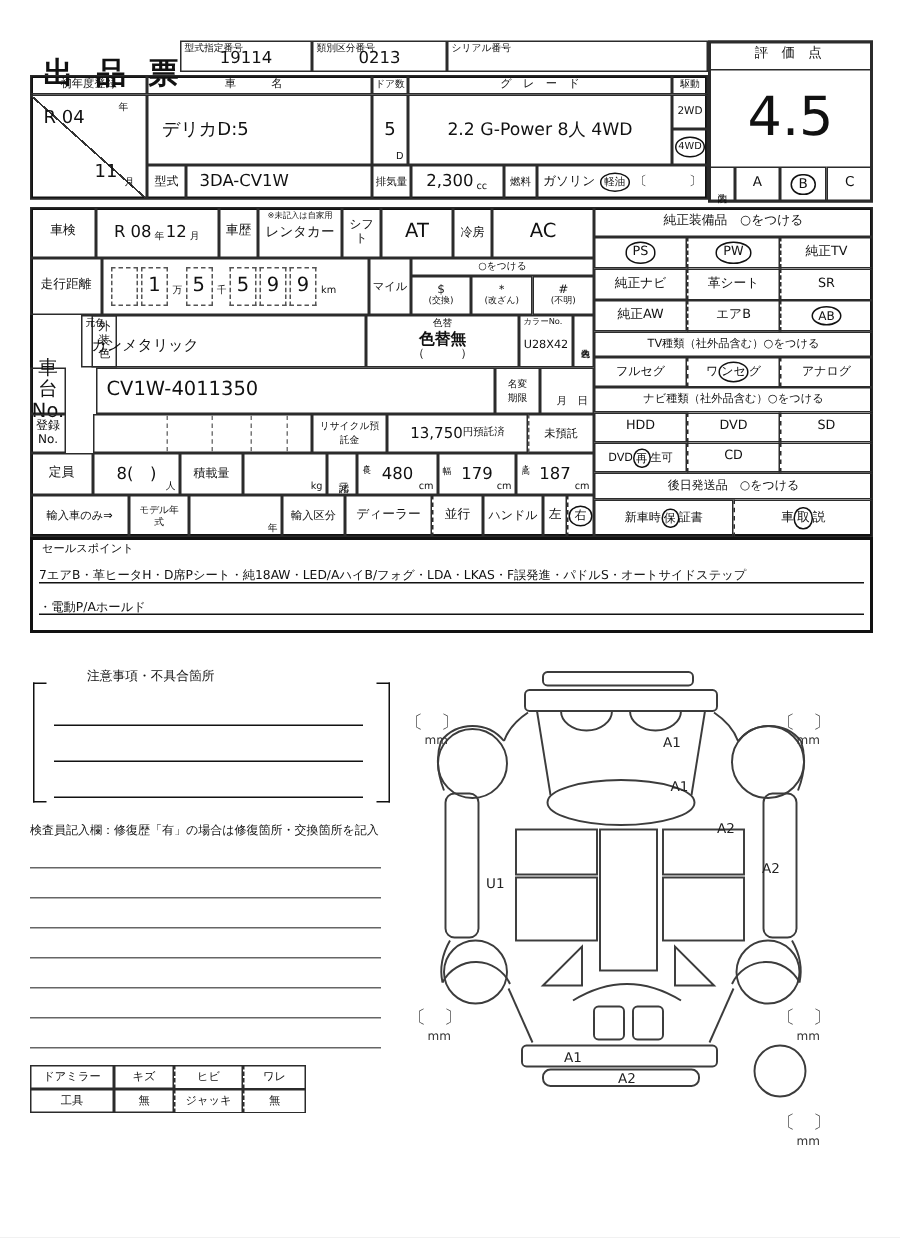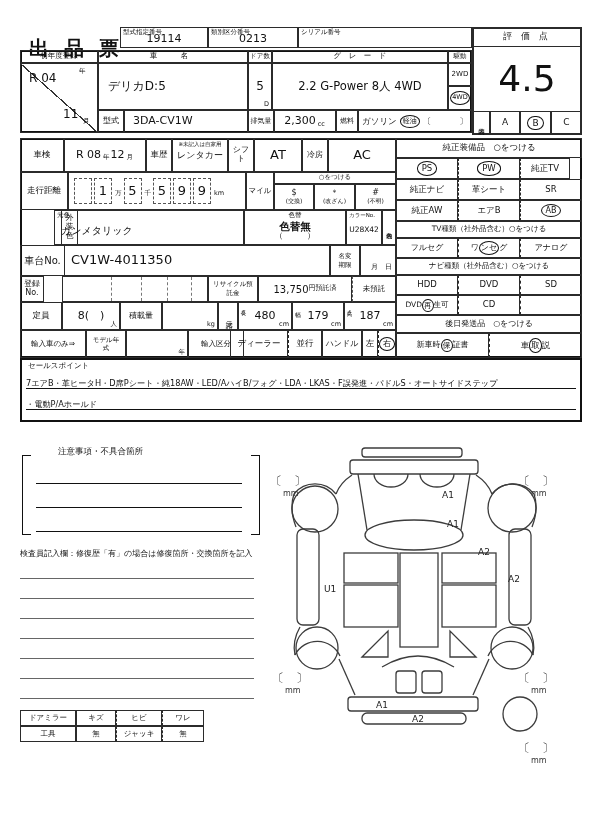--- a/index.html
+++ b/index.html
@@ -155,21 +155,21 @@
     <span style="font-size:8px;">（　　　）</span>
   </div>
   <div class="c" style="left:346px;top:210px;width:36px;height:35px;">
     <span class="tl" style="font-size:5.5px;">カラーNo.</span>
     <span style="font-size:7.5px;margin-top:6px;">U28X42</span>
   </div>
   <div class="c" style="left:382px;top:210px;width:14px;height:35px;font-size:6px;">
     <span class="vert">内装色</span>
   </div>
 
-  <div class="c" style="left:20px;top:245px;width:45px;height:31px;font-size:10px;">車台No.</div>
+  <div class="c" style="left:20px;top:245px;width:24px;height:31px;font-size:13px;">車台No.</div>
   <div class="c" style="left:64px;top:245px;width:266px;height:31px;font-size:13px;justify-content:flex-start;padding-left:6px;">CV1W-4011350</div>
   <div class="c" style="left:330px;top:245px;width:30px;height:31px;font-size:6.5px;line-height:1.3;">
     <span class="vert" style="text-orientation:mixed;writing-mode:horizontal-tb;display:inline-block;width:16px;word-break:break-all;">名変期限</span>
   </div>
   <div class="c" style="left:360px;top:245px;width:36px;height:31px;font-size:7px;align-items:flex-end;justify-content:flex-end;padding:0 3px 3px 0;">月　日</div>
 
   <div class="c" style="left:20px;top:276px;width:24px;height:26px;font-size:8px;">登録No.</div>
   <div class="c" style="left:62px;top:276px;width:146px;height:26px;">
     <span class="vline" style="left:48px;"></span>
     <span class="vline" style="left:78px;"></span>
@@ -209,38 +209,38 @@
     <span class="vert" style="font-size:5.5px;position:absolute;left:2px;top:3px;">高さ</span>
     <span style="font-size:11px;">187</span>
     <span class="br">cm</span>
   </div>
 
   <div class="c" style="left:20px;top:330px;width:66px;height:28px;font-size:7.5px;">輸入車のみ⇒</div>
   <div class="c" style="left:86px;top:330px;width:40px;height:28px;font-size:6.5px;line-height:1.3;padding:0 4px;">モデル年式</div>
   <div class="c" style="left:126px;top:330px;width:62px;height:28px;">
     <span class="br">年</span>
   </div>
-  <div class="c" style="left:188px;top:330px;width:56px;height:28px;font-size:7.5px;">輸入区分</div>
+  <div class="c" style="left:188px;top:330px;width:42px;height:28px;font-size:7.5px;">輸入区分</div>
   <div class="c" style="left:230px;top:330px;width:58px;height:28px;font-size:8.5px;">ディーラー</div>
   <div class="c" style="left:288px;top:330px;width:34px;height:28px;font-size:8.5px;border-left-style:dashed;">並行</div>
   <div class="c" style="left:322px;top:330px;width:40px;height:28px;font-size:8px;">ハンドル</div>
   <div class="c" style="left:362px;top:330px;width:16px;height:28px;font-size:8.5px;">左</div>
   <div class="c" style="left:378px;top:330px;width:18px;height:28px;font-size:8px;border-left-style:dashed;">
     <span class="circ" style="padding:1px 3px;">右</span>
   </div>
 
   <div class="c" style="left:396px;top:138px;width:186px;height:20px;font-size:8.5px;">純正装備品　○をつける</div>
 
   <div class="c" style="left:396px;top:158px;width:62px;height:21px;font-size:8.5px;">
       <span class="circ">PS</span>
     </div>
   <div class="c" style="left:458px;top:158px;width:62px;height:21px;font-size:8.5px;border-left-style:dashed;">
       <span class="circ">PW</span>
     </div>
-  <div class="c" style="left:520px;top:158px;width:50px;height:21px;font-size:8.5px;border-left-style:dashed;">純正TV</div>
+  <div class="c" style="left:520px;top:158px;width:62px;height:21px;font-size:8.5px;border-left-style:dashed;">純正TV</div>
 
   <div class="c" style="left:396px;top:179px;width:62px;height:21px;font-size:8.5px;">純正ナビ</div>
   <div class="c" style="left:458px;top:179px;width:62px;height:21px;font-size:8.5px;border-left-style:dashed;">革シート</div>
   <div class="c" style="left:520px;top:179px;width:62px;height:21px;font-size:8.5px;border-left-style:dashed;">SR</div>
 
   <div class="c" style="left:396px;top:200px;width:62px;height:21px;font-size:8.5px;">純正AW</div>
   <div class="c" style="left:458px;top:200px;width:62px;height:21px;font-size:8.5px;border-left-style:dashed;">エアB</div>
   <div class="c" style="left:520px;top:200px;width:62px;height:21px;font-size:8px;border-left-style:dashed;">
       <span class="circ">AB</span>
     </div>

